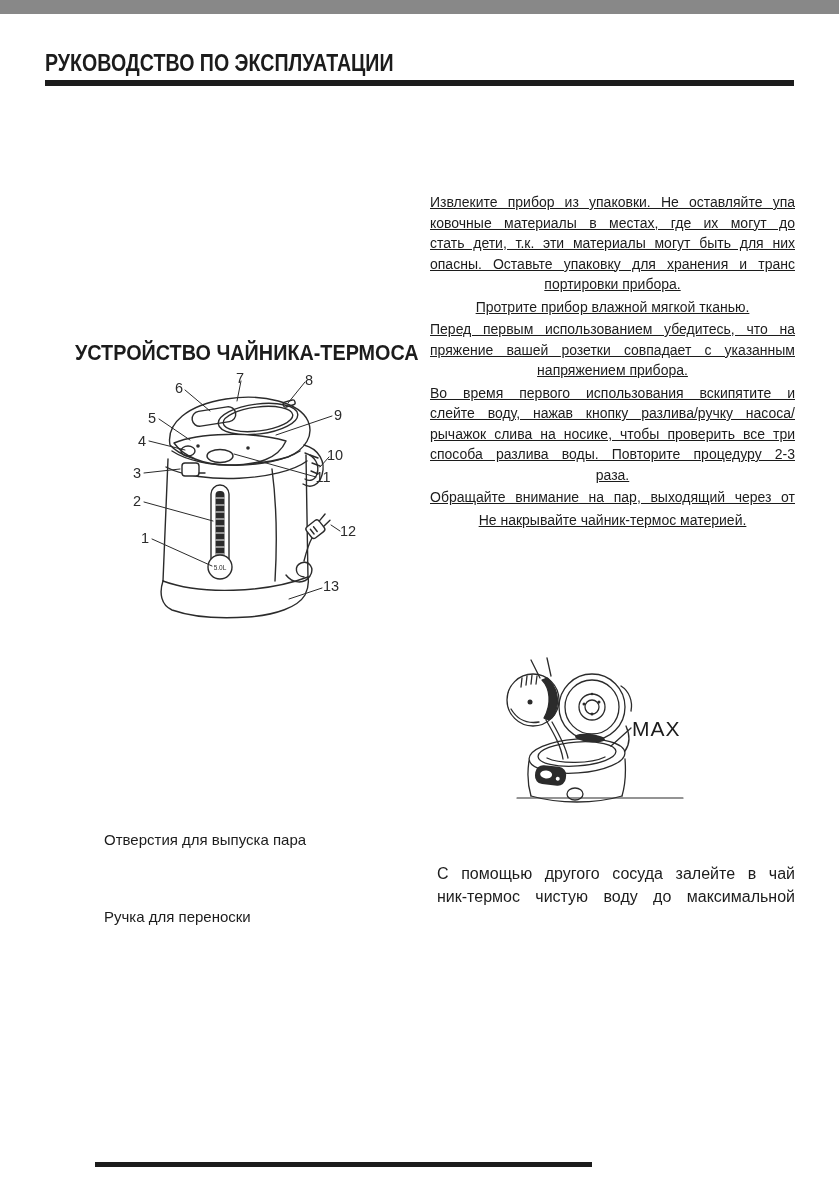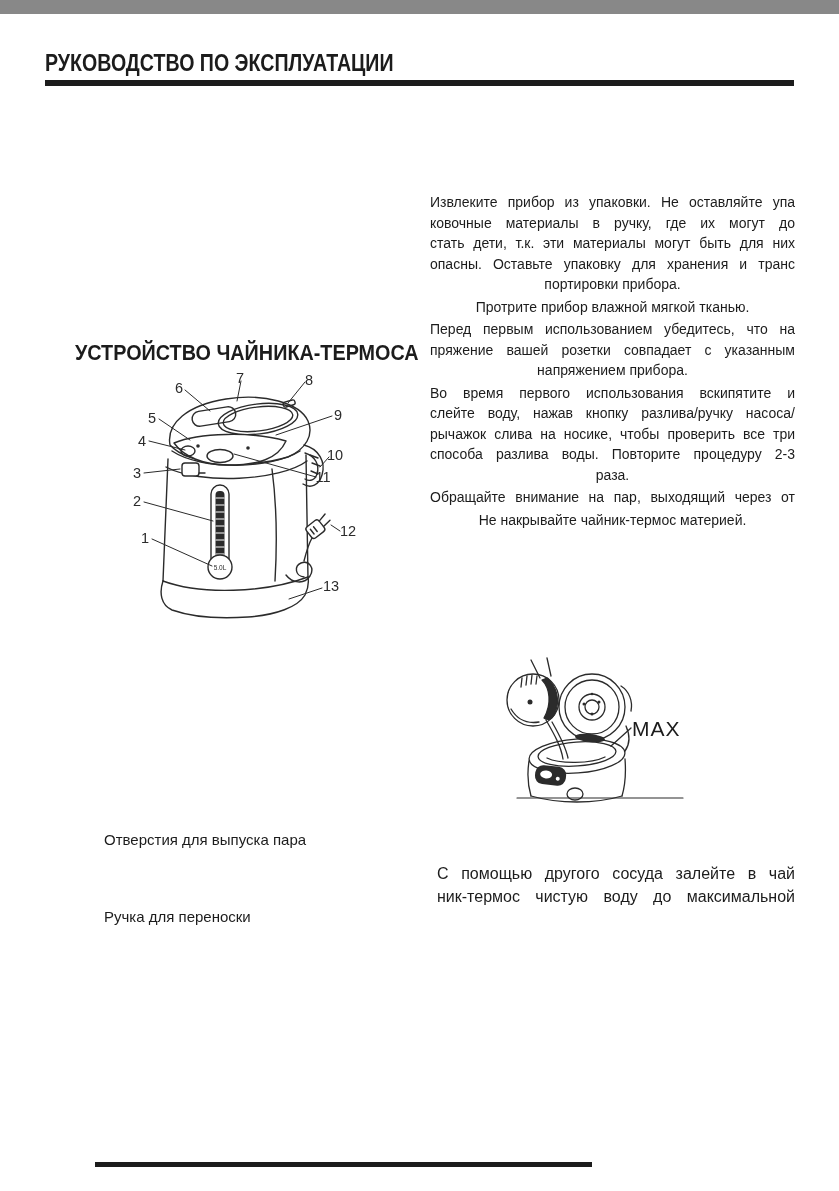--- a/index.html
+++ b/index.html
@@ -21,21 +21,21 @@
     transform:scaleX(0.80);transform-origin:left center;
   }
   .hdr-rule{left:45px;top:66px;width:749px;height:6px;background:#1c1c1c;}
   
   .sec-title{
     left:75px;top:326px;
     font-size:22.5px;font-weight:bold;white-space:nowrap;
     transform:scaleX(0.88);transform-origin:left center;
   }
   
-  .col-right{left:430px;top:178px;width:365px;}
+  .col-right{left:430px;top:178px;width:365px;text-decoration:underline;}
   .para{margin:0 0 2px 0;font-size:14px;line-height:20.5px;}
   .jl{text-align:justify;text-align-last:justify;}
   .ll{text-align:center;}
   
   .caption{left:104px;font-size:15px;white-space:nowrap;}
   
   .fill-par{left:437px;top:848px;width:358px;font-size:16px;line-height:23.3px;}
   
   .ftr-rule{left:95px;top:1148px;width:497px;height:5px;background:#1c1c1c;}
   .brand{
@@ -157,21 +157,21 @@
       <text x="235" y="93">10</text>
       <text x="223" y="115">11</text>
       <text x="248" y="169">12</text>
       <text x="231" y="224">13</text>
     </g>
   </svg>
 
   <div class="abs col-right">
     <div class="para">
       <div class="jl">Извлеките прибор из упаковки. Не оставляйте упа</div>
-      <div class="jl">ковочные материалы в ручку, где их могут до</div>
+      <div class="jl">ковочные материалы в местах, где их могут до</div>
       <div class="jl">стать дети, т.к. эти материалы могут быть для них</div>
       <div class="jl">опасны. Оставьте упаковку для хранения и транс</div>
       <div class="ll">портировки прибора.</div>
     </div>
     <div class="para">
       <div class="ll">Протрите прибор влажной мягкой тканью.</div>
     </div>
     <div class="para">
       <div class="jl">Перед первым использованием убедитесь, что на</div>
       <div class="jl">пряжение вашей розетки совпадает с указанным</div>

